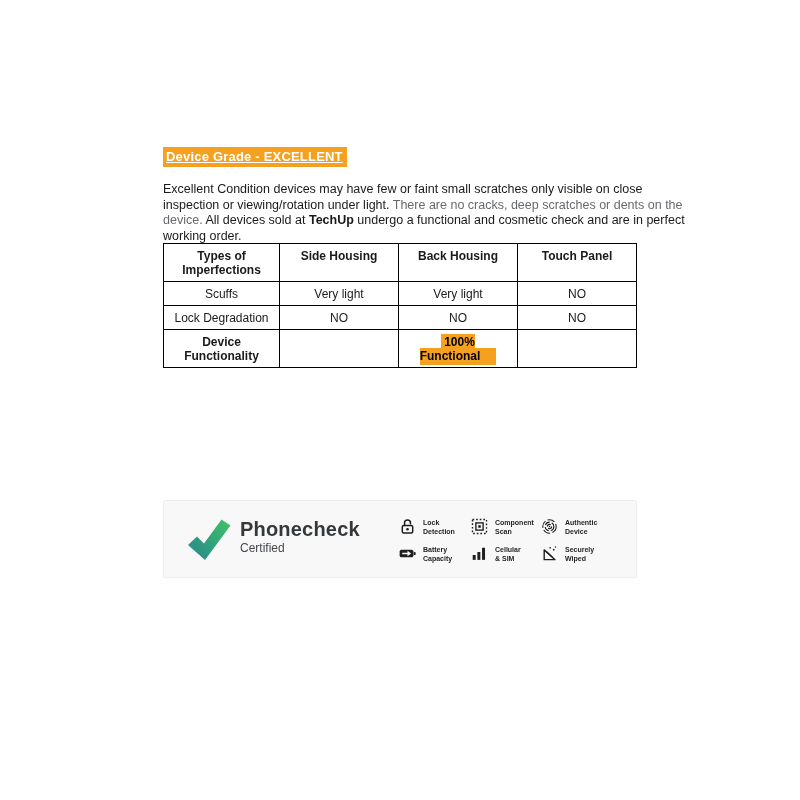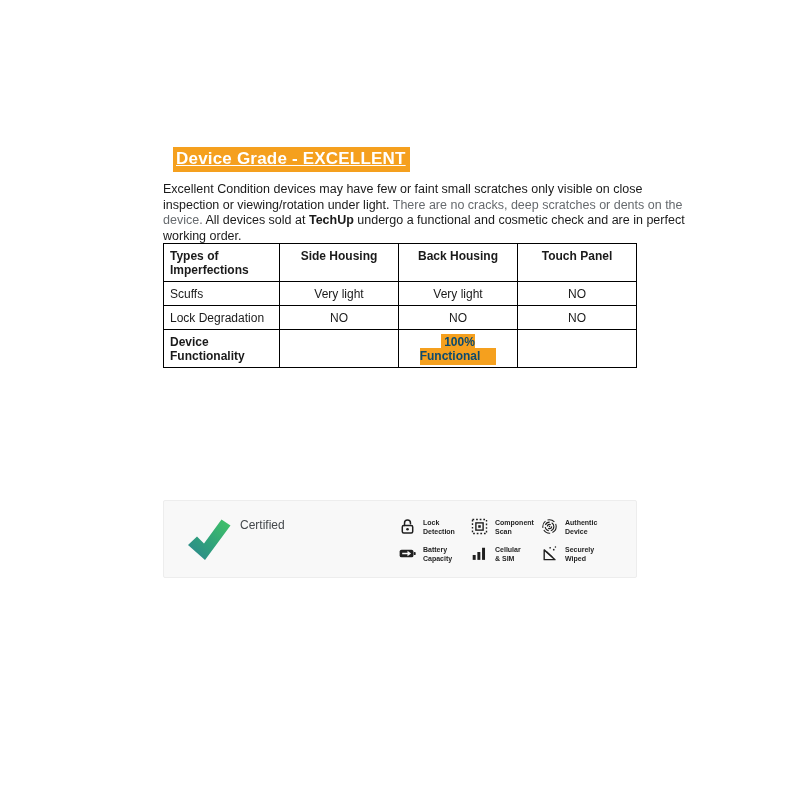--- a/index.html
+++ b/index.html
@@ -11,26 +11,25 @@
     color: #1a1a1a;
     overflow: hidden;
   }
 
   
   .grade-heading {
     position: absolute;
     left: 163px; top: 147px;
     background: #F5A01E;
     color: #ffffff;
-    font-size: 17px;
+    font-size: 13px;
     font-weight: bold;
     text-decoration: underline;
     padding: 2px 4px 3px 3px;
     letter-spacing: 0.2px;
-    margin-left: 10px;
   }
 
   
   .intro-para {
     position: absolute;
     left: 163px; top: 182px;
     width: 534px;
     font-size: 12.5px;
     line-height: 15.6px;
     color: #1a1a1a;
@@ -46,31 +45,31 @@
     border-collapse: collapse;
     table-layout: fixed;
     font-size: 12px;
   }
   .grade-table th, .grade-table td {
     border: 1px solid #000000;
     vertical-align: top;
     padding: 5px 6px 4px 6px;
   }
   .grade-table th { font-weight: bold; }
-  .grade-table .col-label { width: 116px; text-align: left; }
+  .grade-table .col-label { width: 116px; text-align: center; }
   .grade-table .col-val { width: 119px; text-align: center; }
   .grade-table tr.hdr { height: 33px; }
   .grade-table tr.r0 { height: 24px; }
   .grade-table tr.r1 { height: 23px; }
   .grade-table tr.r2 { height: 24px; }
   .grade-table tr.r3 { height: 35px; }
   .grade-table tr.r4 { height: 25px; font-weight: bold; }
   .hl-orange {
     background: #F5A01E;
-    color: #0c4a6e;
+    color: #000000;
     padding: 1px 16px 2px 3px;
   }
 
   
   .badge-bar {
     position: absolute;
     left: 163px; top: 500px;
     width: 474px; height: 78px;
     background: #f8f8f8;
     border: 1px solid #ededed;
@@ -155,20 +154,21 @@
       <linearGradient id="chk" x1="0" y1="100" x2="100" y2="0" gradientUnits="userSpaceOnUse">
         <stop offset="0" stop-color="#2B7D95"></stop>
         <stop offset="0.45" stop-color="#2FA07C"></stop>
         <stop offset="1" stop-color="#45CA63"></stop>
       </linearGradient>
     </defs>
     <path d="M8 60 L26 43 L40 57 L75 9 L93 21 L42 90 Z" fill="url(#chk)"></path>
   </svg>
 
   <div class="badge-logo-text">
+    <div class="t1">Phonecheck</div>
     <div class="t2">Certified</div>
   </div>
 
   <div class="features-grid">
 
     <div class="feature">
       <svg class="ficon" viewBox="0 0 16 16">
         <path d="M5.2 7 V4.7 a2.8 2.8 0 0 1 5.6 0 v0.7" fill="none" stroke="currentColor" stroke-width="1.4" stroke-linecap="round"></path>
         <rect x="3.1" y="7" width="9.8" height="7.2" rx="1.4" fill="none" stroke="currentColor" stroke-width="1.4"></rect>
         <circle cx="8" cy="10.6" r="1.25" fill="currentColor"></circle>

